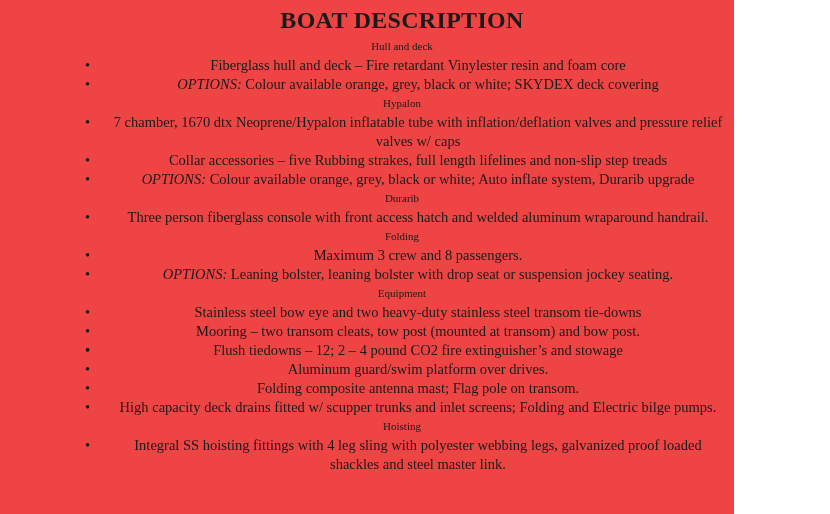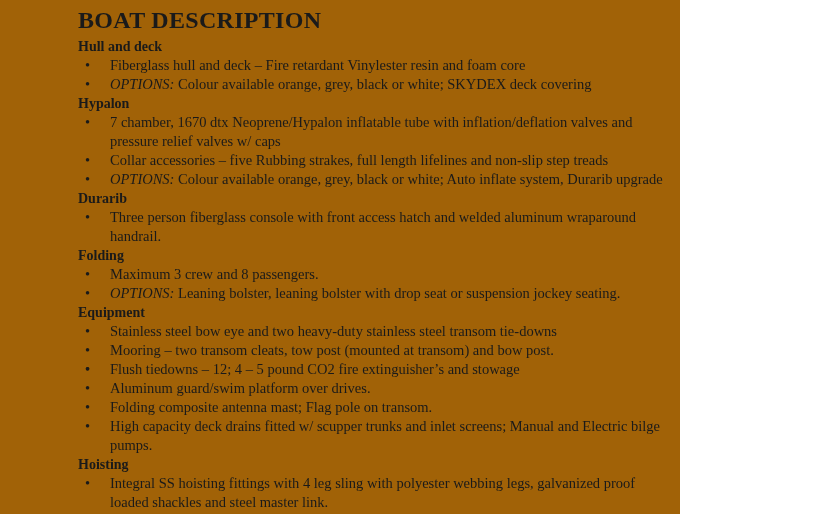--- a/index.html
+++ b/index.html
@@ -9,36 +9,37 @@
   }
   body {
     width: 830px;
     height: 514px;
     overflow: hidden;
     font-family: "Liberation Serif", "DejaVu Serif", serif;
     color: #1a1a1a;
   }
   .page {
     box-sizing: border-box;
-    width: 680px;
+    width: 734px;
     height: 514px;
     padding: 6px 8px 0 78px;
-    background: #a16207;
+    background: #ef4444;
+    text-align: center;
   }
   h1.doc-title {
     font-size: 24px;
     line-height: 28px;
     font-weight: bold;
     margin: 0 0 3px 0;
     letter-spacing: 0.3px;
   }
   h2.section-heading {
-    font-size: 14px;
+    font-size: 11px;
     line-height: 19px;
-    font-weight: bold;
+    font-weight: normal;
     margin: 0;
   }
   ul.bullet-list {
     list-style: none;
     margin: 0;
     padding: 0;
   }
   ul.bullet-list li {
     position: relative;
     padding-left: 32px;
@@ -129,38 +130,38 @@
       <li>
         <span class="marker">•</span>
         <span class="lead"></span><span>Mooring – two transom cleats, tow post (mounted at transom) and bow post.</span>
       </li>
       <li>
         <span class="marker">•</span>
         <span class="lead"></span>
       </li>
       <li>
         <span class="marker">•</span>
-        <span class="lead"></span><span>Flush tiedowns – 12; 4 – 5 pound CO2 fire extinguisher’s and stowage</span>
+        <span class="lead"></span><span>Flush tiedowns – 12; 2 – 4 pound CO2 fire extinguisher’s and stowage</span>
       </li>
       <li>
         <span class="marker">•</span>
         <span class="lead"></span><span>Aluminum guard/swim platform over drives.</span>
       </li>
       <li>
         <span class="marker">•</span>
         <span class="lead"></span><span>Folding composite antenna mast; Flag pole on transom.</span>
       </li>
     </ul>
   </section>
 
   <section>
     <ul class="bullet-list">
       <li>
         <span class="marker">•</span>
-        <span class="lead"></span><span>High capacity deck drains fitted w/ scupper trunks and inlet screens; Manual and Electric bilge pumps.</span>
+        <span class="lead"></span><span>High capacity deck drains fitted w/ scupper trunks and inlet screens; Folding and Electric bilge pumps.</span>
       </li>
     </ul>
   </section>
 
   <section>
     <h2 class="section-heading">Hoisting</h2>
     <ul class="bullet-list">
       <li>
         <span class="marker">•</span>
         <span class="lead"></span><span>Integral SS hoisting fittings with 4 leg sling with polyester webbing legs, galvanized proof loaded shackles and steel master link.</span>

